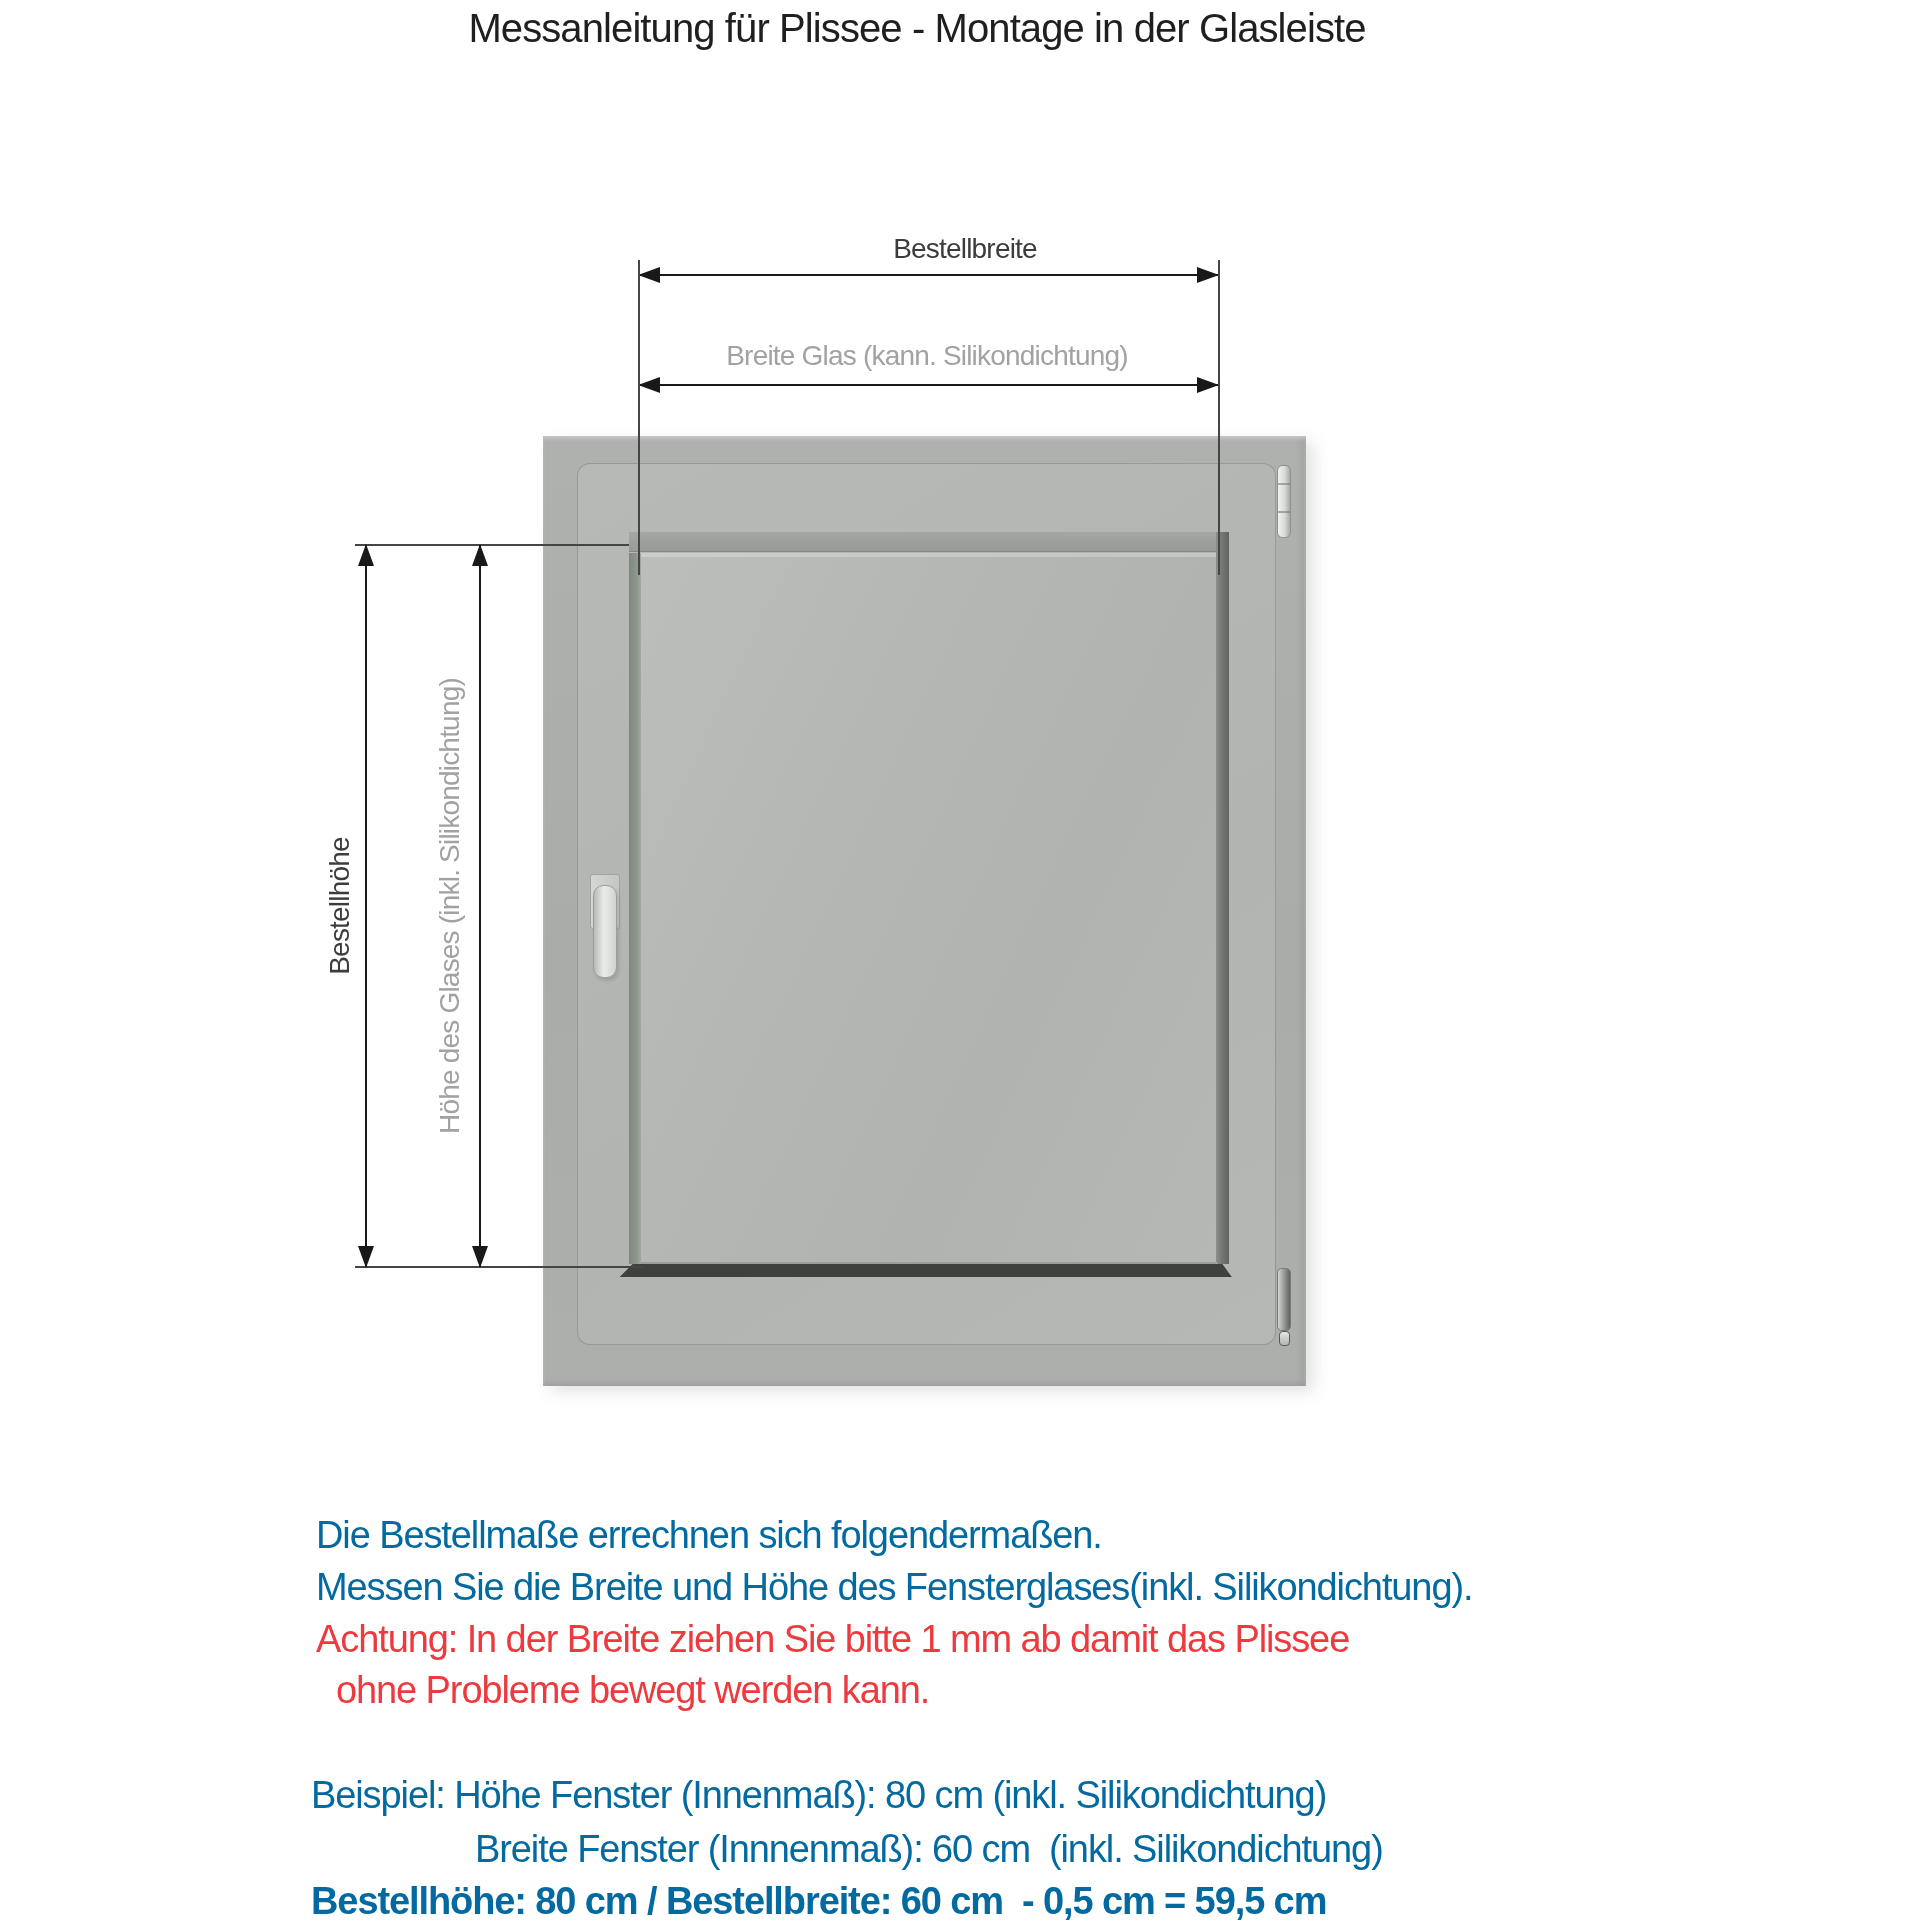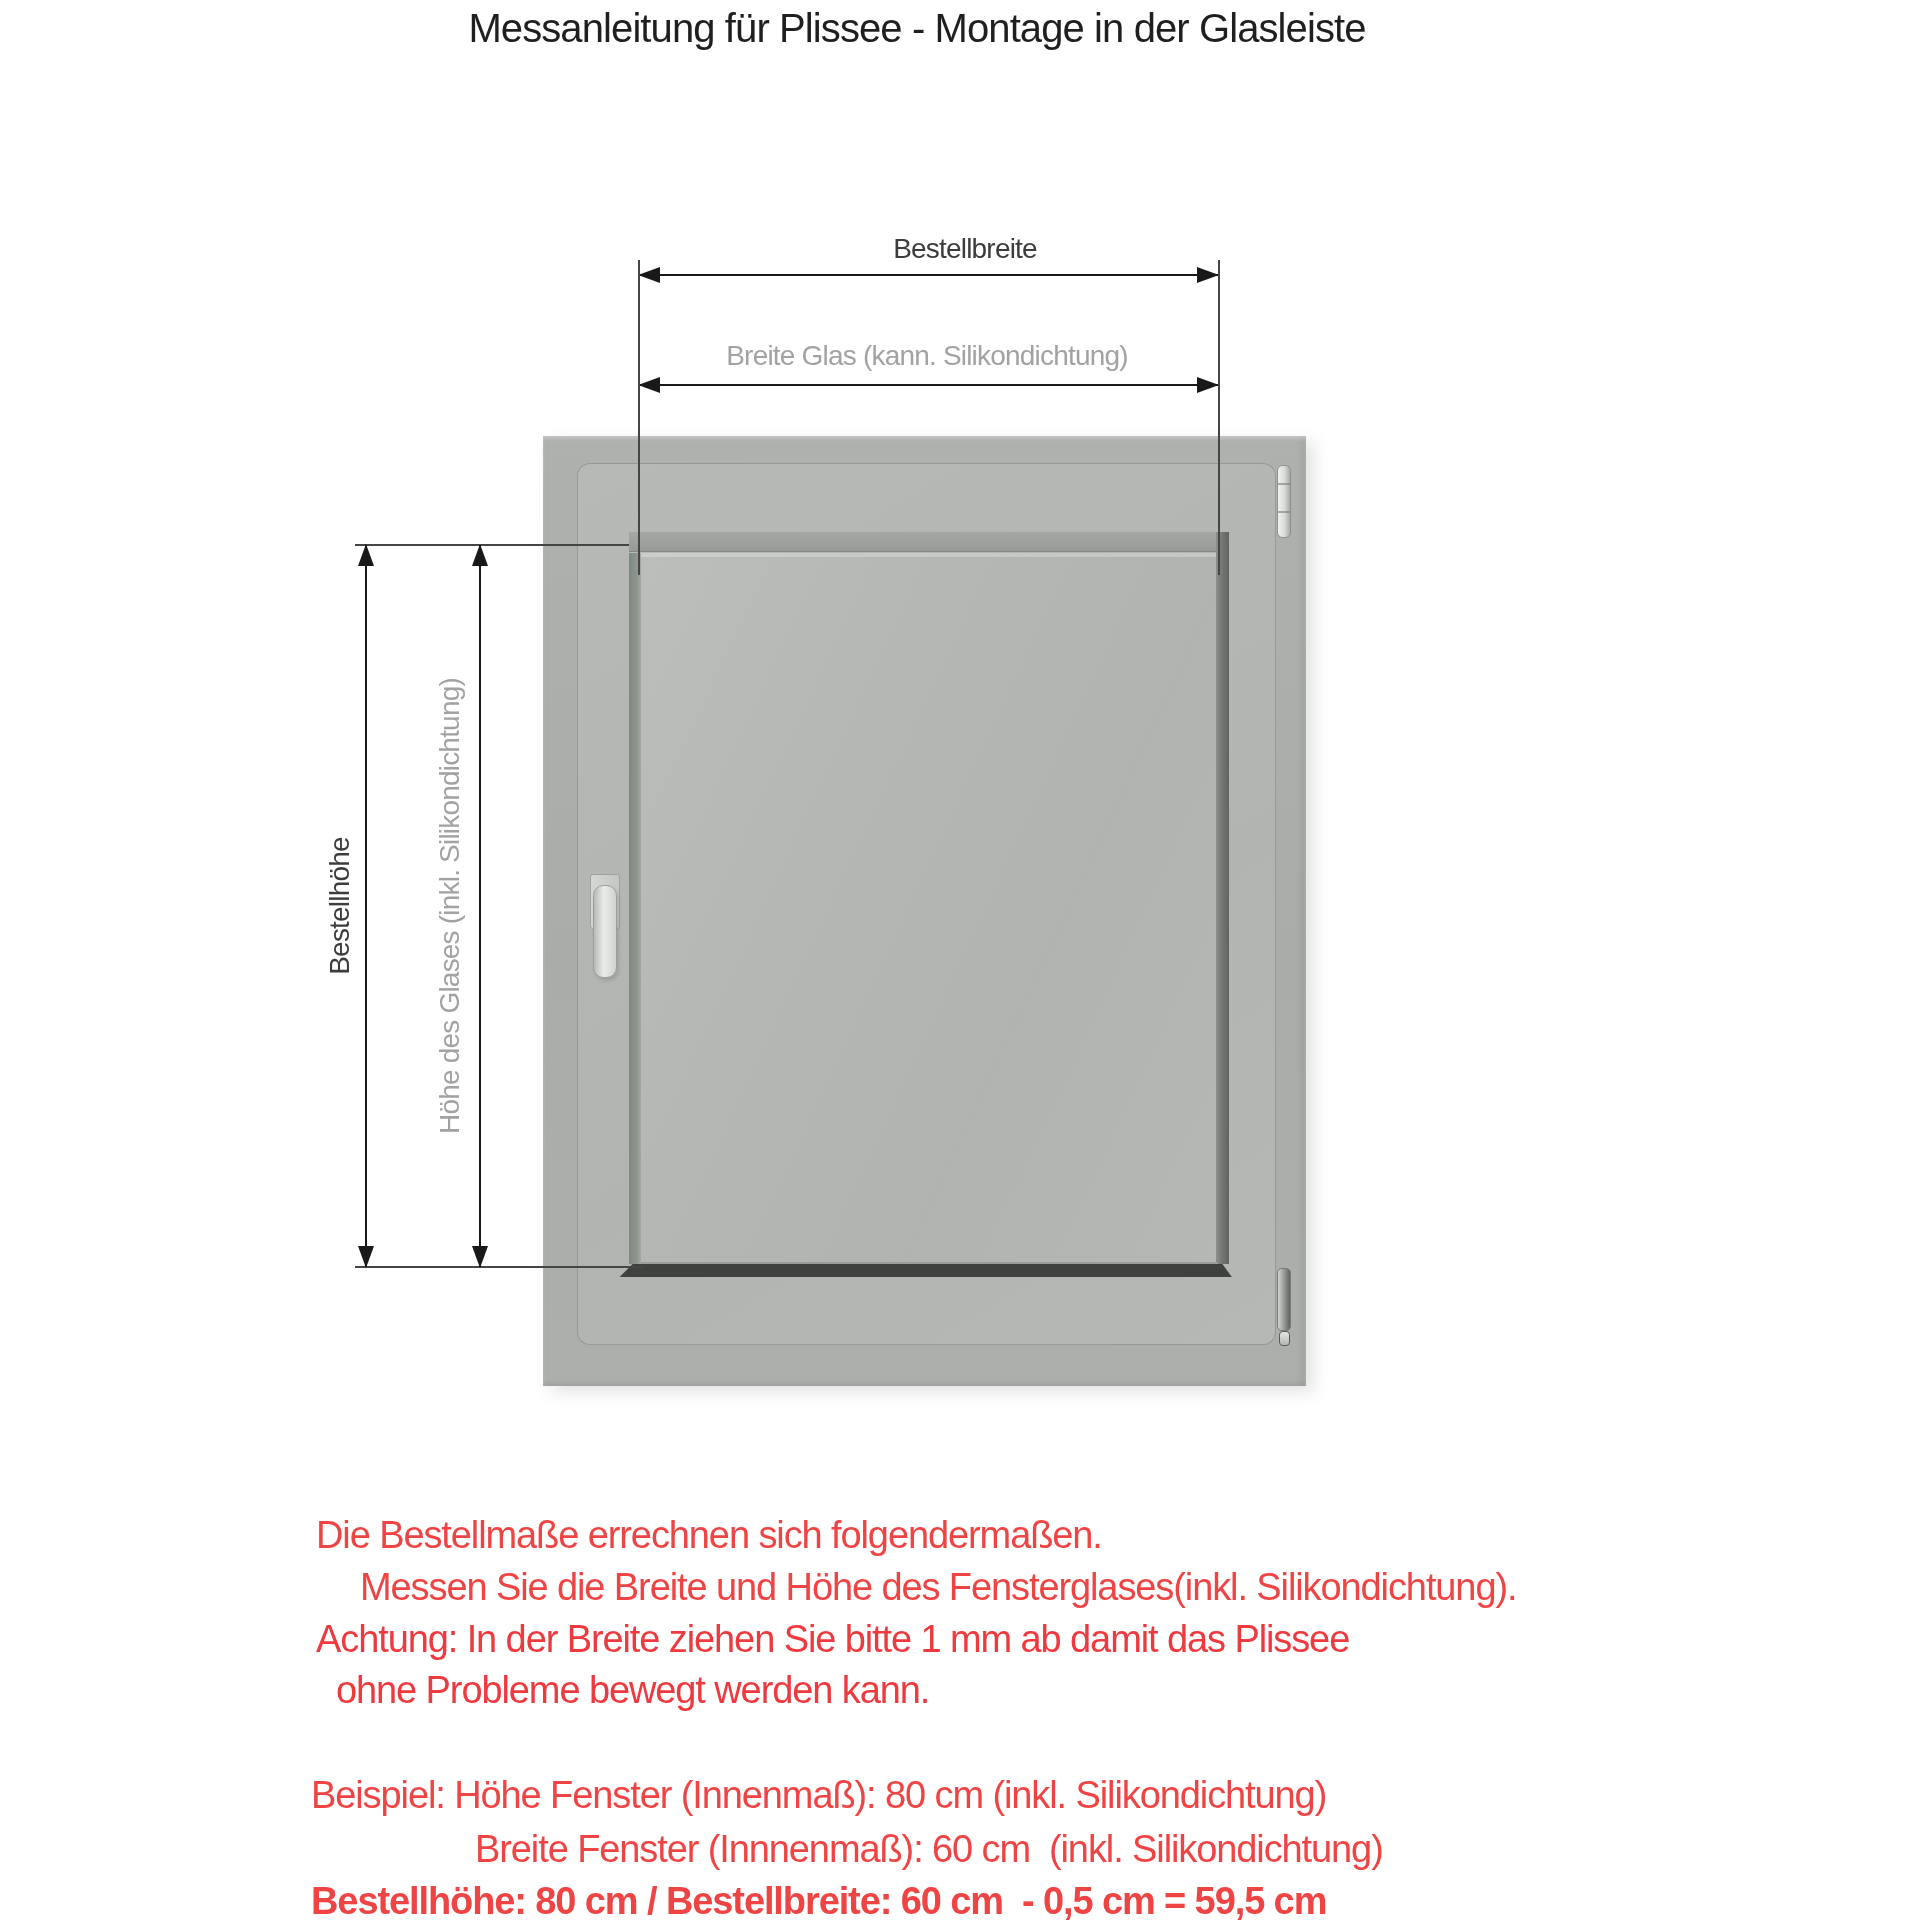--- a/index.html
+++ b/index.html
@@ -105,21 +105,21 @@
     background:linear-gradient(to right,#d2d5d2 0%,#9ea19e 45%,#5f625f 100%);
     border:0.9px solid #777a77;
   }
   #hinge-pin{
     left:736px;top:895px;width:9.4px;height:13px;border-radius:3.8px;
     background:linear-gradient(to bottom,#e4e7e4,#b2b5b2);
     border:1.9px solid #565956;
   }
 
   
-  .caption{font-size:38px;letter-spacing:-1.1px;color:#ef4444;white-space:pre;}
+  .caption{font-size:38px;letter-spacing:-1.1px;color:#0369a1;white-space:pre;}
   .caption.red{color:#ee3a3e;}
 </style>
 </head>
 <body>
 
 <div id="title" class="abs">Messanleitung für Plissee - Montage in der Glasleiste</div>
 
 <div id="window" class="abs">
   <div id="sash" class="abs"></div>
 
@@ -173,20 +173,20 @@
 </div>
 
 <div class="abs dim-label gray center-anchor rot" style="left:450px;top:906px;">Höhe des Glases (inkl. Silikondichtung)</div>
 
 <div class="abs v-arrow" style="left:479px;top:545px;height:722px;">
   <span class="head up"></span>
   <span class="head down"></span>
 </div>
 
 <div class="abs caption" style="left:316px;top:1514px;">Die Bestellmaße errechnen sich folgendermaßen.</div>
-<div class="abs caption" style="left:316px;top:1566px;margin-left:44px;">Messen Sie die Breite und Höhe des Fensterglases(inkl. Silikondichtung).</div>
+<div class="abs caption" style="left:316px;top:1566px;">Messen Sie die Breite und Höhe des Fensterglases(inkl. Silikondichtung).</div>
 <div class="abs caption red" style="left:316px;top:1618px;">Achtung: In der Breite ziehen Sie bitte 1 mm ab damit das Plissee</div>
 <div class="abs caption red" style="left:316px;top:1669px;margin-left:20px;">ohne Probleme bewegt werden kann.</div>
 
 <div class="abs caption" style="left:311px;top:1774px;">Beispiel: Höhe Fenster (Innenmaß): 80 cm (inkl. Silikondichtung)</div>
 <div class="abs caption" style="left:475px;top:1828px;">Breite Fenster (Innnenmaß): 60 cm  (inkl. Silikondichtung)</div>
 <div class="abs caption" style="left:311px;top:1880px;font-weight:bold;">Bestellhöhe: 80 cm / Bestellbreite: 60 cm  - 0,5 cm = 59,5 cm</div>
 
 
 </body></html>

